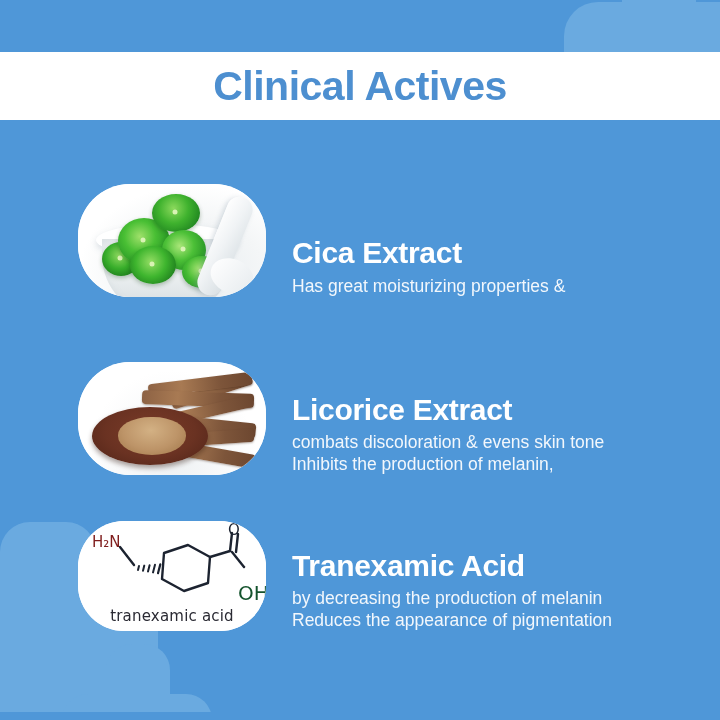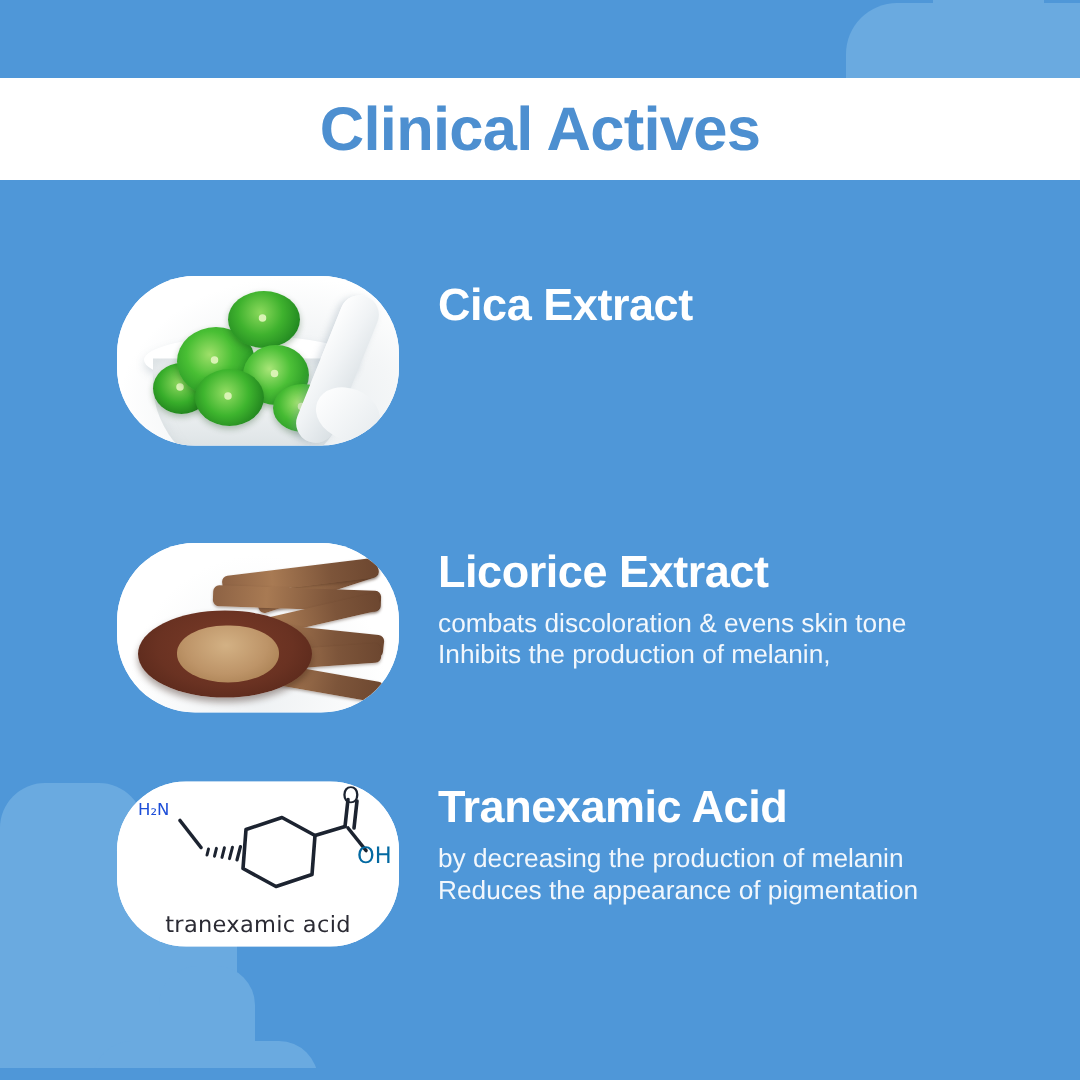--- a/index.html
+++ b/index.html
@@ -52,21 +52,21 @@
     white-space:nowrap;
   }
 
   
   .rows{position:absolute;left:0;top:0;width:720px;height:720px;}
   .row{
     position:absolute;
     left:78px;
     width:620px;
     display:flex;
-    align-items:flex-start;
+    align-items:flex-end;
   }
   .row-1{top:184px;}
   .row-2{top:352px;margin-top:10px;}
   .row-3{top:521px;}
 
   .thumb{
     position:relative;
     width:188px;height:113px;
     flex:0 0 188px;
     background:#ffffff;
@@ -219,20 +219,21 @@
           <div class="leaf lf3"></div>
           <div class="leaf lf4"></div>
           <div class="leaf lf5"></div>
           <div class="pestle"></div>
           <div class="pestle-head"></div>
         </div>
       </div>
       <div class="copy">
         <div class="heading">Cica Extract</div>
         <div class="desc">
+          <div>Has great moisturizing properties &amp;</div>
         </div>
       </div>
     </div>
 
     <div class="row row-2">
       <div class="thumb">
         <div class="licorice">
           <div class="stick st7"></div>
           <div class="stick st1"></div>
           <div class="stick st2"></div>
@@ -274,23 +275,23 @@
             </g>
 
             <g stroke="#1c2330" stroke-linecap="round">
               <path d="M60 49 L61 45" stroke-width="2"></path>
               <path d="M65 49.8 L66.3 44.6" stroke-width="2"></path>
               <path d="M70 50.6 L71.6 44.2" stroke-width="2"></path>
               <path d="M75 51.4 L77 43.8" stroke-width="2"></path>
               <path d="M80 52.2 L82.3 43.4" stroke-width="2.2"></path>
             </g>
           </svg>
-          <div style="position:absolute;left:14px;top:12px;font-size:11px;color:#1d4ed8;font-family:'DejaVu Sans',sans-serif;">H₂N</div>
+          <div style="position:absolute;left:14px;top:12px;font-size:15px;color:#7f1d1d;font-family:'DejaVu Sans',sans-serif;">H₂N</div>
           <div style="position:absolute;left:150px;top:0px;font-size:15px;color:#1c2330;font-family:'DejaVu Sans',sans-serif;">O</div>
-          <div style="position:absolute;left:160px;top:40px;font-size:15px;color:#0369a1;font-family:'DejaVu Sans',sans-serif;">OH</div>
+          <div style="position:absolute;left:160px;top:60px;font-size:20px;color:#14532d;font-family:'DejaVu Sans',sans-serif;">OH</div>
           <div class="fx-label">tranexamic acid</div>
         </div>
       </div>
       <div class="copy">
         <div class="heading">Tranexamic Acid</div>
         <div class="desc">
           <div>by decreasing the production of melanin</div>
           <div>Reduces the appearance of pigmentation</div>
         </div>
       </div>

